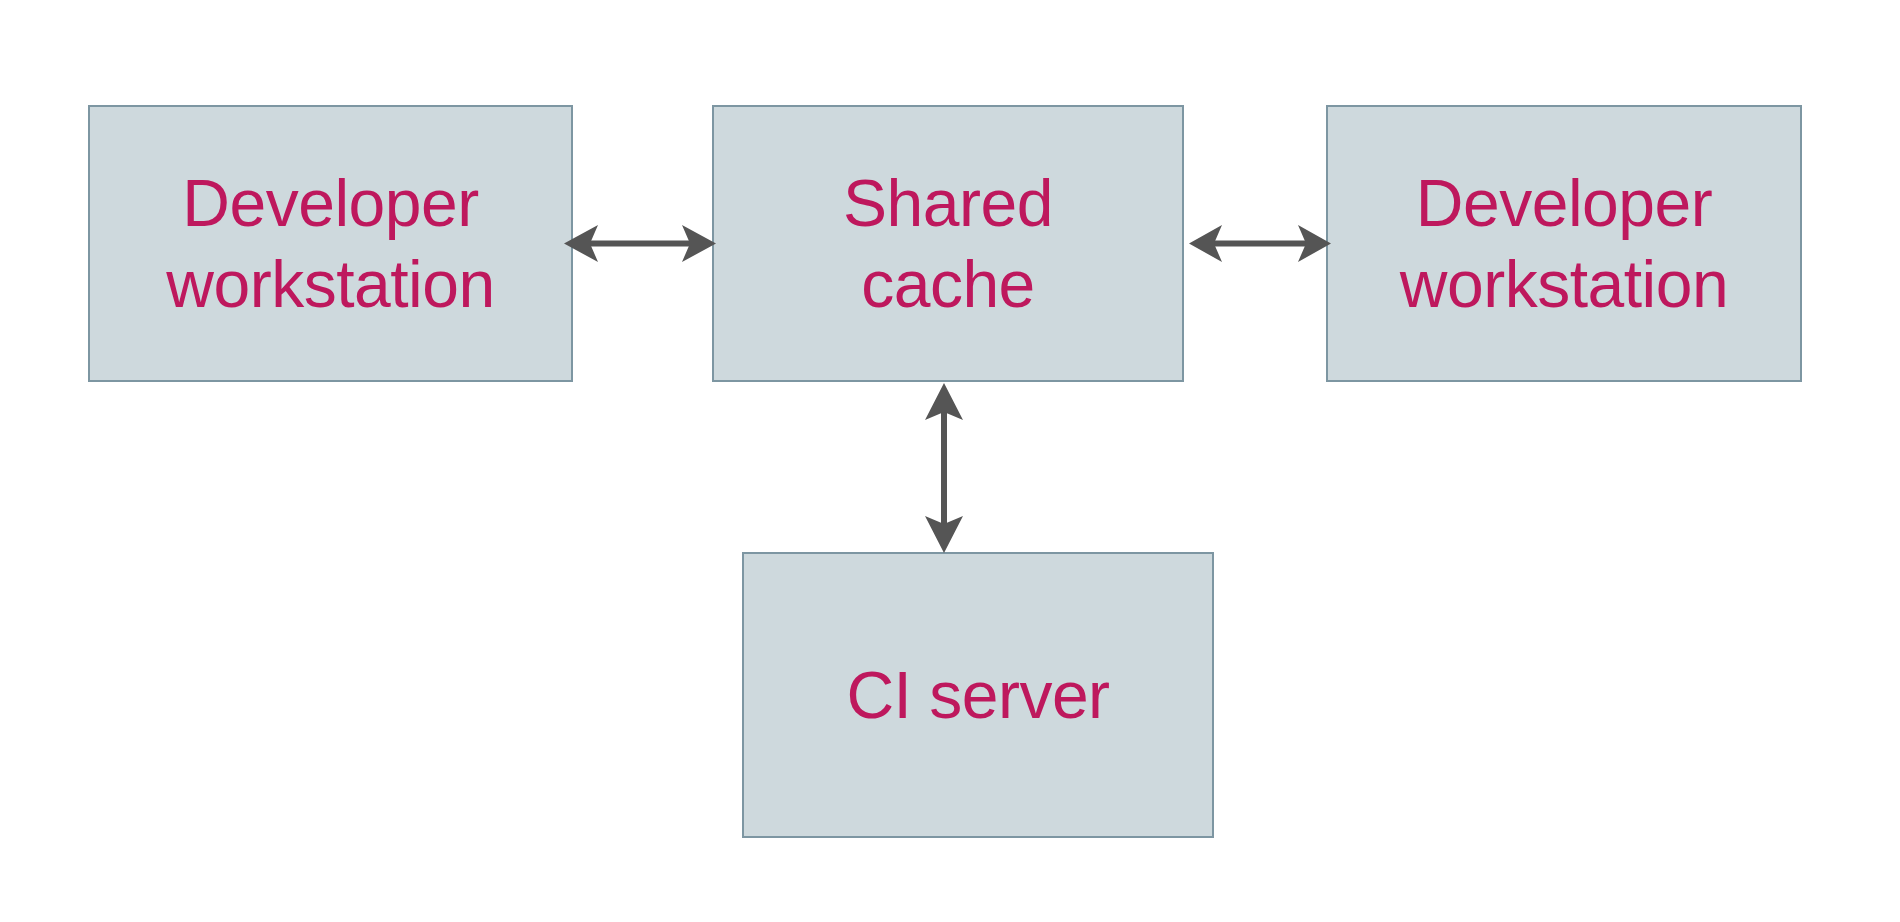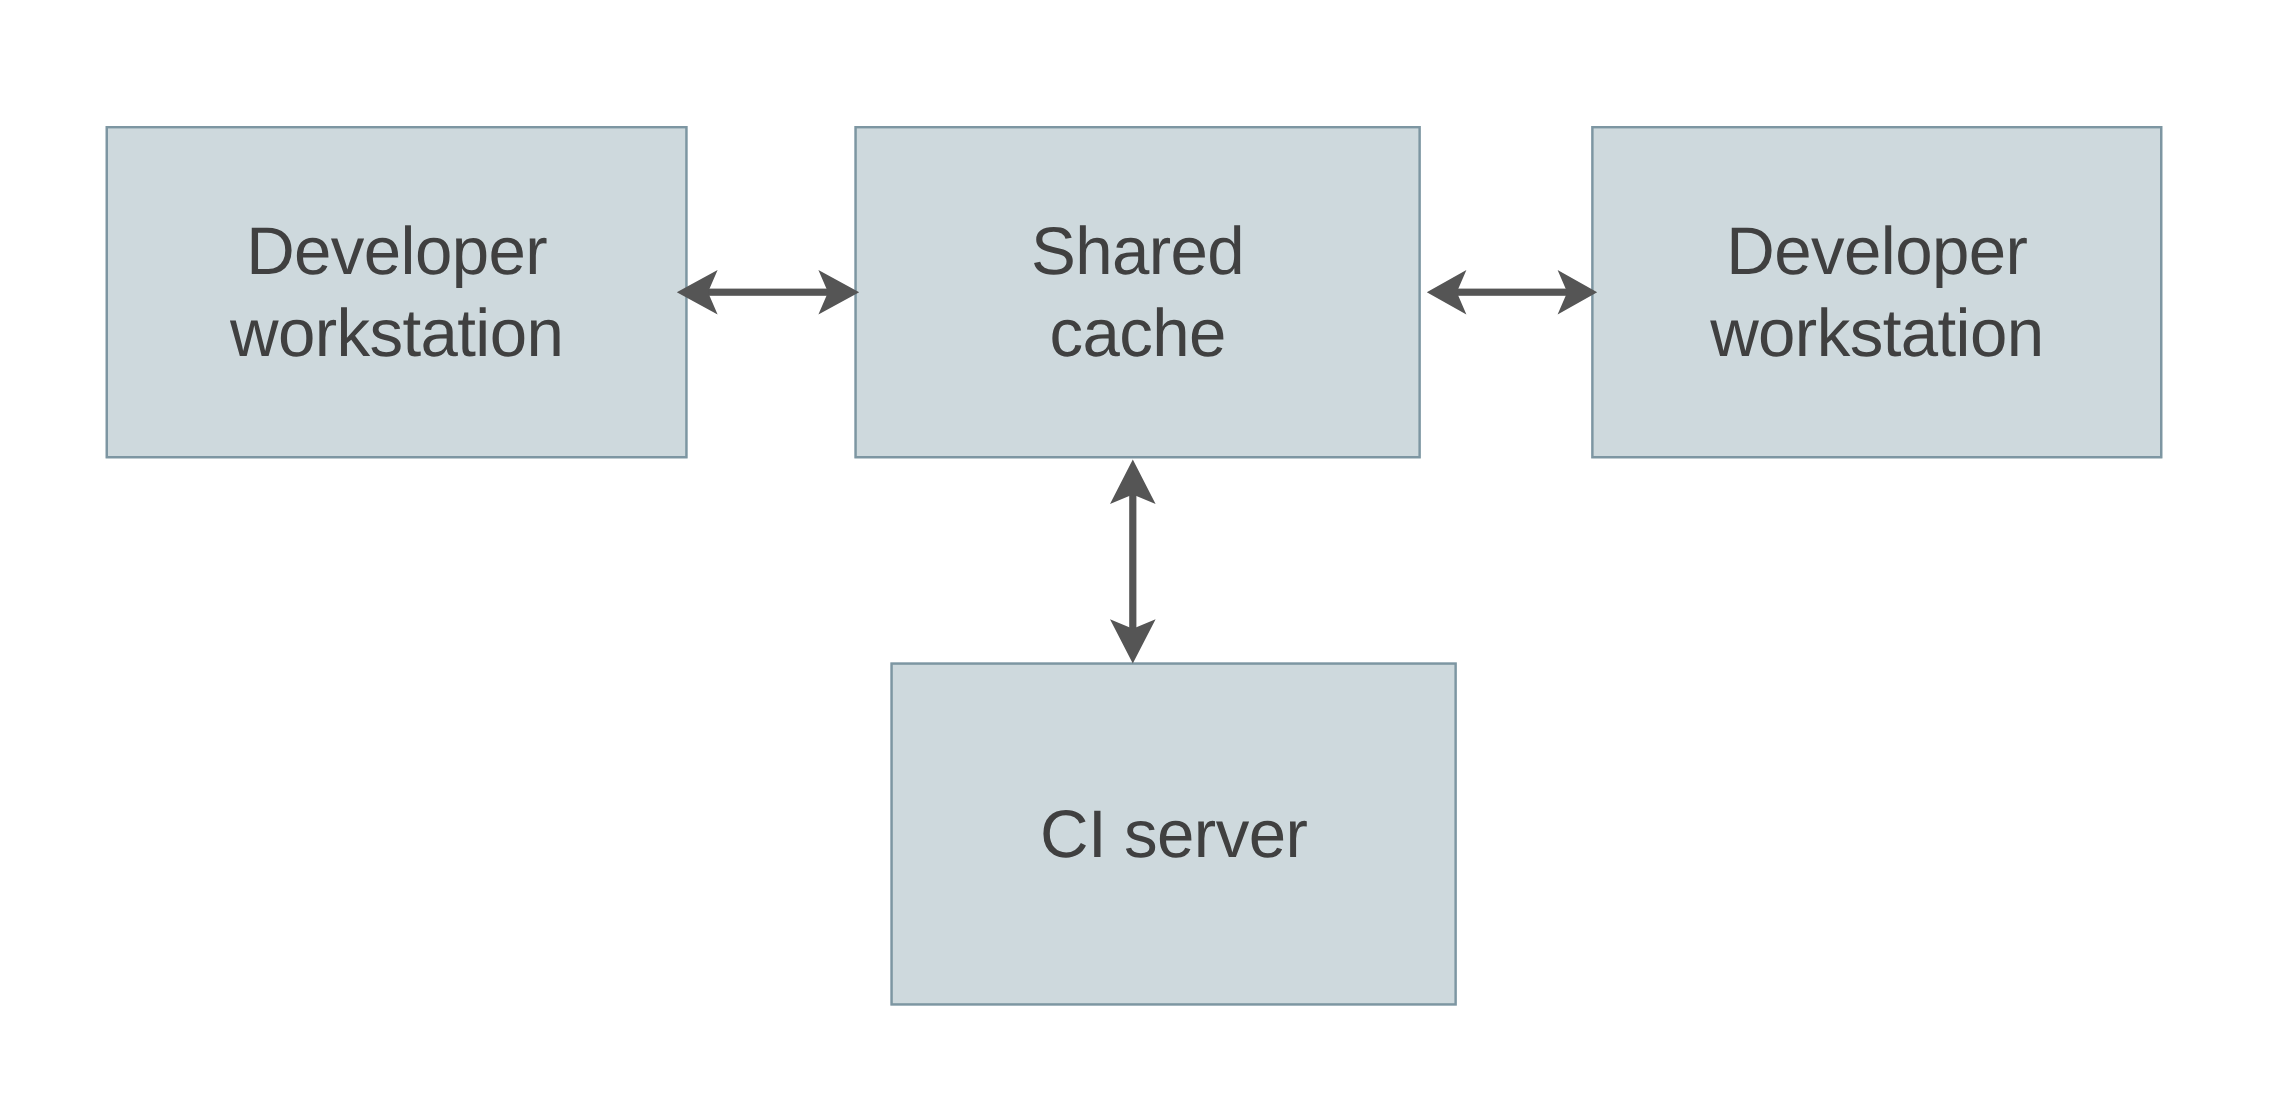--- a/index.html
+++ b/index.html
@@ -23,23 +23,23 @@
     box-sizing: border-box;
     background: #ced9dd;
     border: 2px solid #7d96a2;
     display: flex;
     align-items: center;
     justify-content: center;
     text-align: center;
   }
   .node-label {
     font-family: "Liberation Sans", sans-serif;
-    font-size: 56px;
+    font-size: 66px;
     line-height: 1.22;
-    color: #404040;
+    color: #be185d;
     font-weight: 400;
     letter-spacing: -0.5px;
     white-space: pre-line;
     padding: 0 6px;
   }
   .edge {
     position: absolute;
     pointer-events: none;
   }
   .edge svg {

